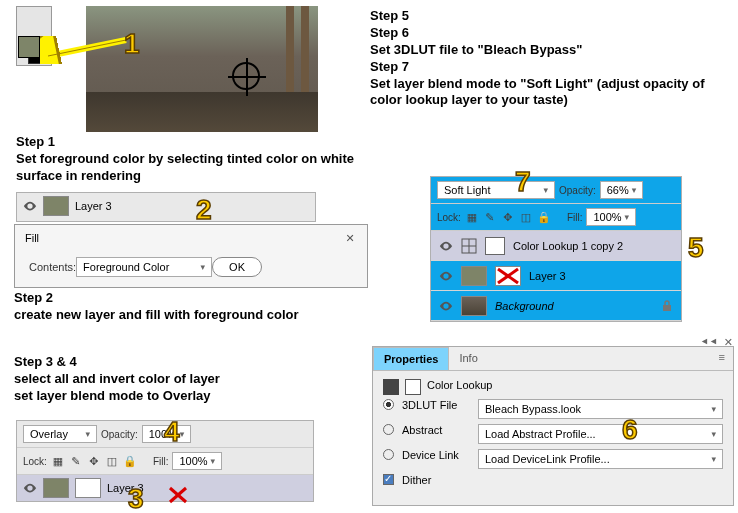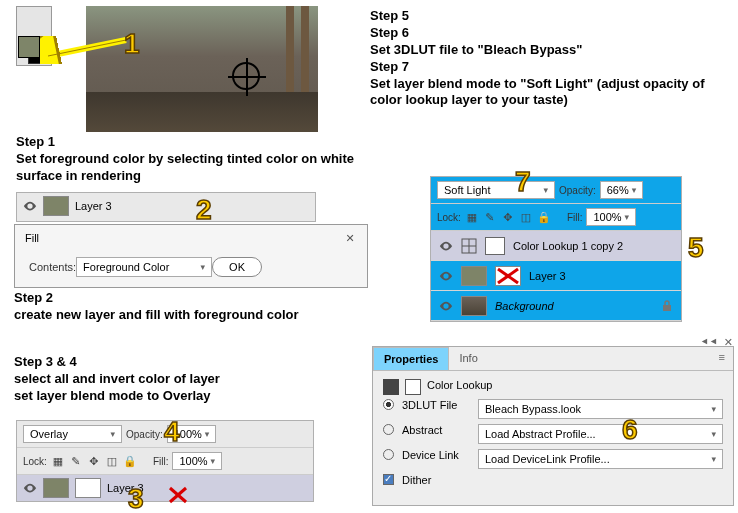--- a/index.html
+++ b/index.html
@@ -118,21 +118,21 @@
 </div>
 
 <div style="position:absolute;left:14px;top:354px;width:350px">
   <div class="step-text">Step 3 &amp; 4</div>
   <div class="step-text">select all and invert color of layer</div>
   <div class="step-text">set layer blend mode to Overlay</div>
 </div>
 
 <div class="lower-panel">
   <div class="toolbar-row">
-    <div class="mini-select" style="width:99px;justify-content:space-between">
+    <div class="mini-select" style="width:74px;justify-content:space-between">
       <span>Overlay</span>
       <span class="chev">▾</span>
     </div>
     <span class="mini-label">Opacity:</span>
     <div class="mini-select">
       <span>100%</span>
       <span class="chev">▾</span>
     </div>
   </div>
   <div class="toolbar-row">

